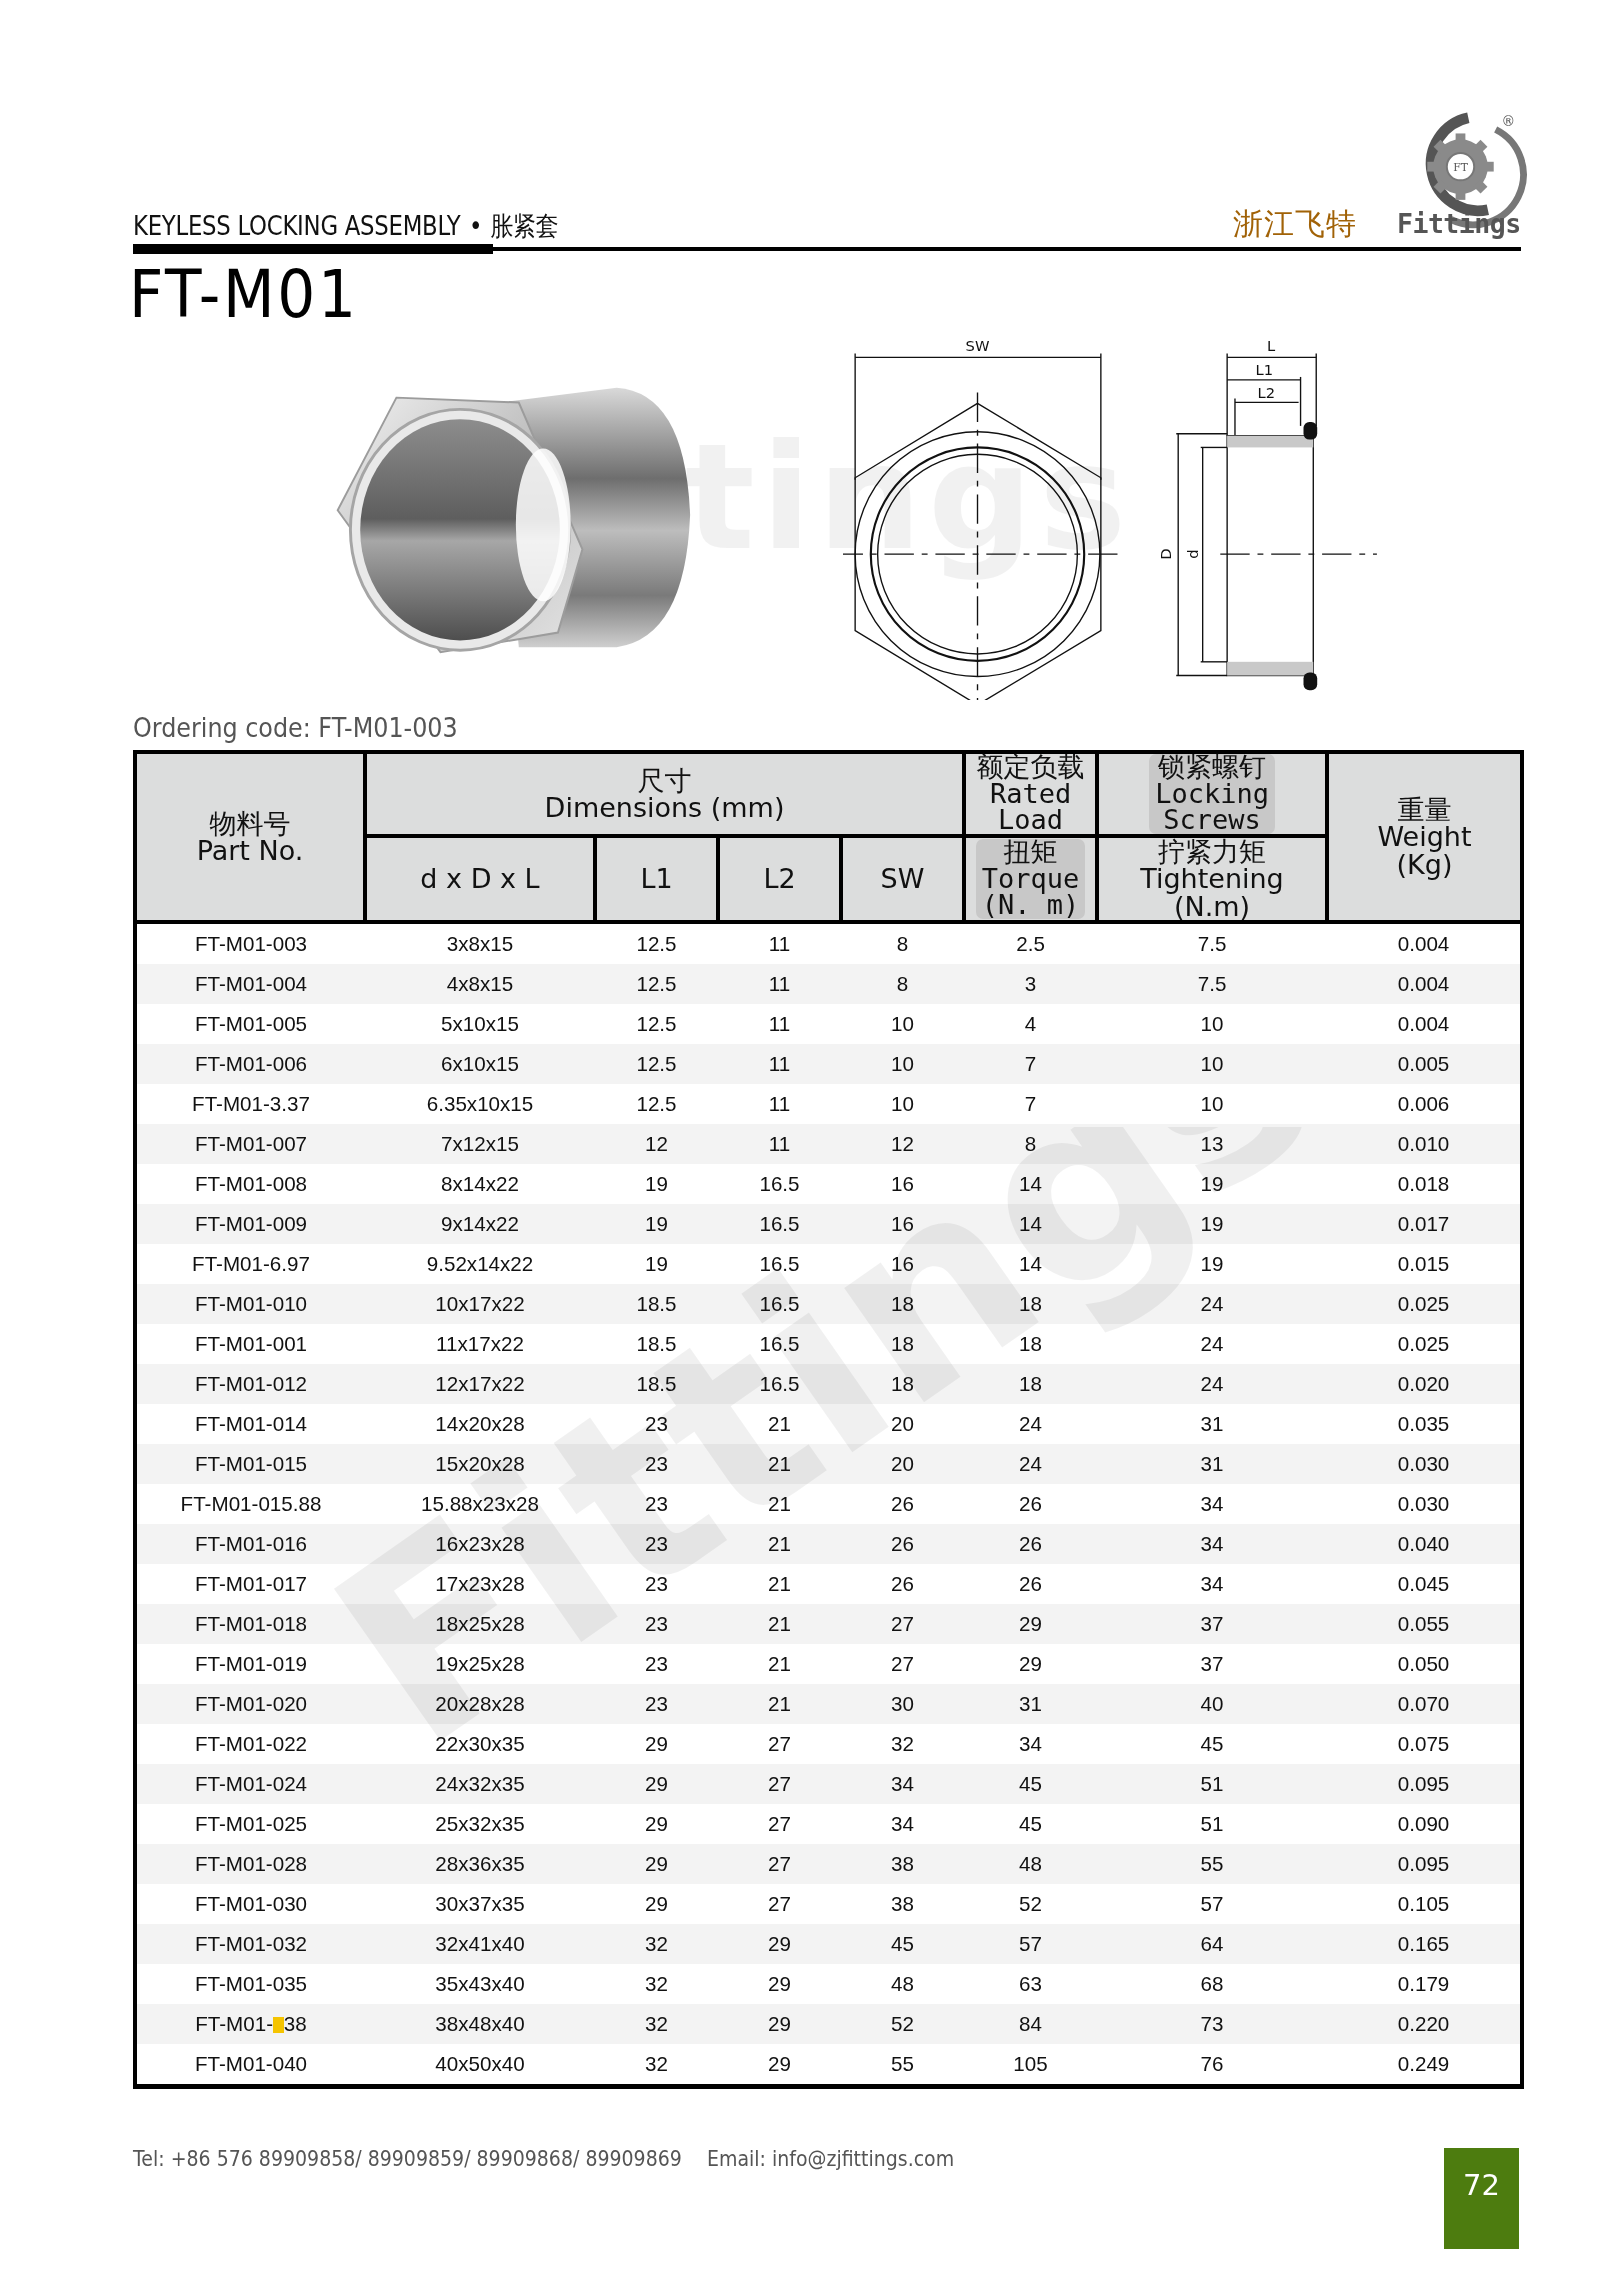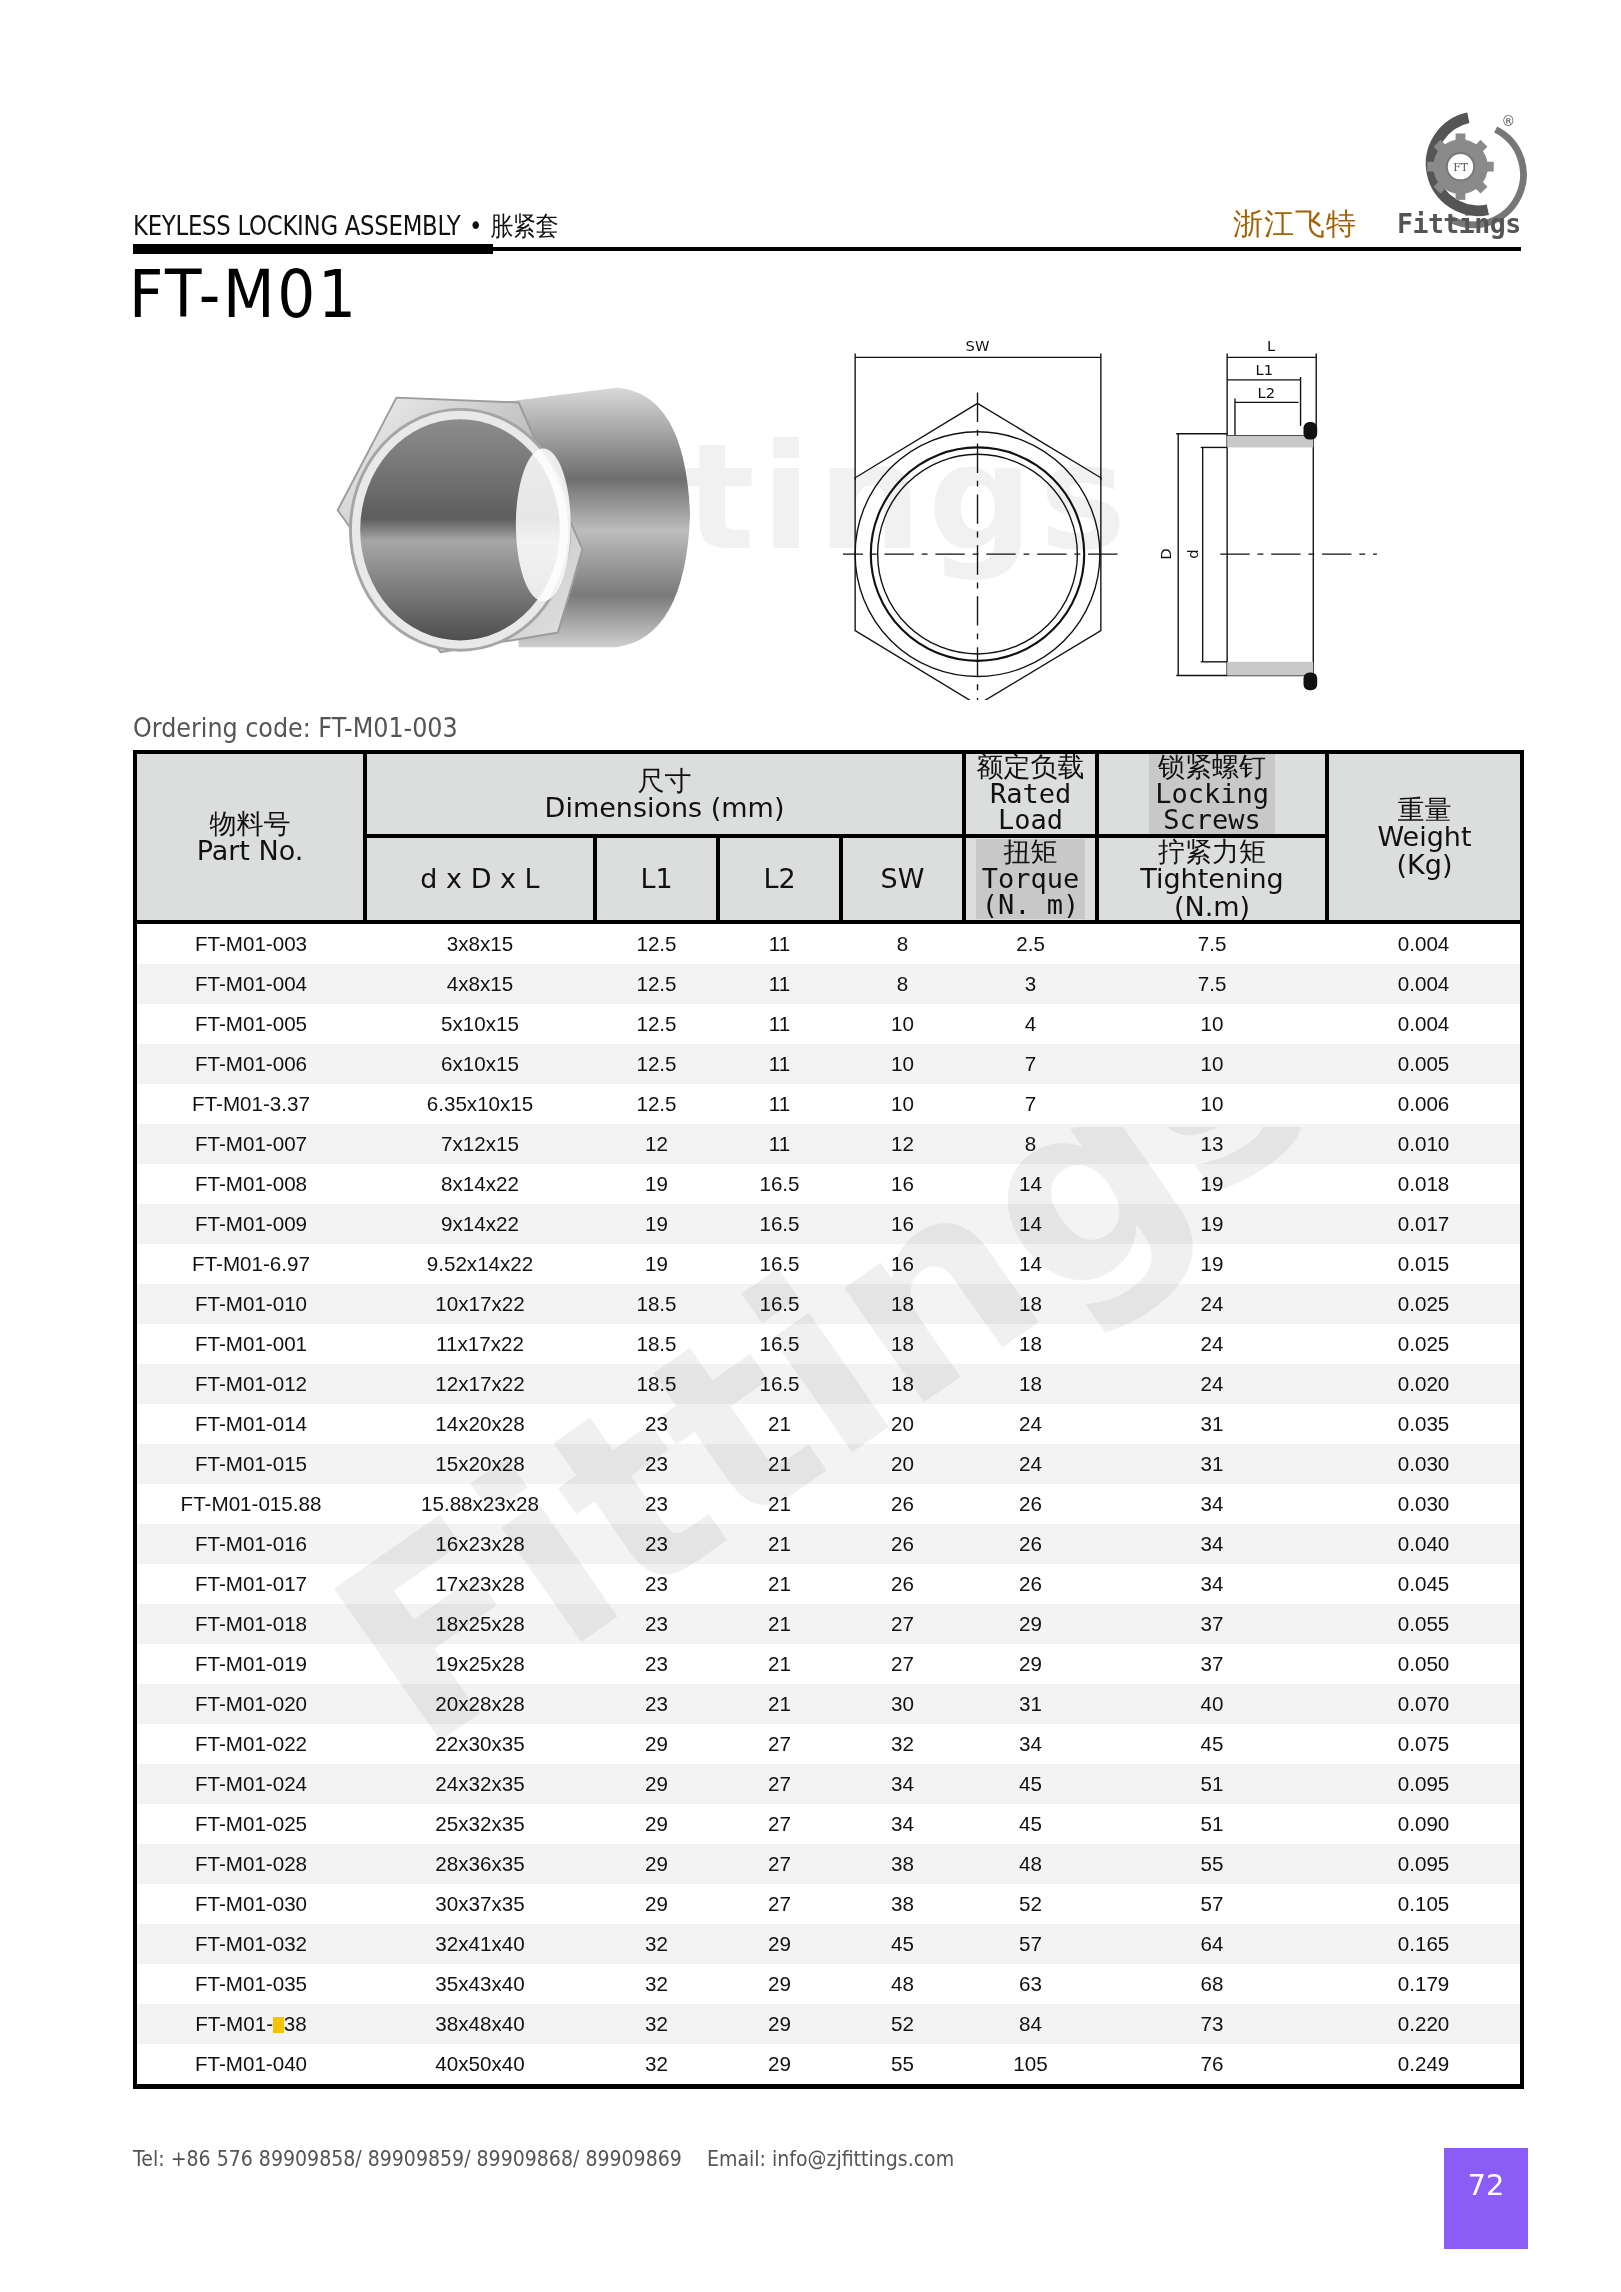--- a/index.html
+++ b/index.html
@@ -28,38 +28,38 @@
 
   .order { position: absolute; left: 133px; top: 712px; font-size: 26.5px; color: #555;
            font-family: "DejaVu Sans", sans-serif; transform: scaleX(0.9); transform-origin: left; }
 
   
   .tbl-wrap { position: absolute; left: 133px; top: 750px; width: 1388px; }
   table { border-collapse: collapse; width: 1388px; table-layout: fixed; }
   th { background: #dcdddd; border: 4.9px solid #000; font-weight: normal; color: #111;
        font-family: "DejaVu Sans", sans-serif; font-size: 27px; line-height: 27.4px; padding: 0; }
   th.mono { font-family: "DejaVu Sans Mono", monospace; font-size: 27px; line-height: 26.5px; }
-  th .shade { background: #c8c8c8; display: inline-block; padding: 0 5.9px; }
+  th .shade { background: #c8c8c8; display: inline-block; padding: 0 5.9px; border-radius: 7px; }
   .h1 { height: 84px; }
   .h2 { height: 84px; }
   td { font-size: 20.6px; text-align: center; height: 40px; padding: 0; color: #111;
        font-family: "Liberation Sans", sans-serif; }
   tbody tr:nth-child(even) td { background: #f3f3f3; }
   tbody tr:nth-child(odd) td { background: #ffffff; }
   tbody td:first-child { border-left: 4.9px solid #000; }
   tbody td:last-child { border-right: 4.9px solid #000; }
   tbody tr:last-child td { border-bottom: 5.9px solid #000; }
   .mark { display: inline-block; width: 10.8px; height: 16.7px; background: #f5c400; vertical-align: -2px; }
   .wm-table { position: absolute; left: 333px; top: 1127px; width: 1078px; height: 686px; pointer-events: none; }
 
   
   .footer { position: absolute; left: 133px; top: 2147px; font-size: 20.6px; color: #555;
             font-family: "DejaVu Sans", sans-serif; white-space: nowrap; transform: scaleX(0.92); transform-origin: left; }
   .footer .gap { display: inline-block; width: 27.4px; }
-  .pagenum { position: absolute; left: 1444px; top: 2148px; width: 84px; height: 101px; background: #8b5cf6;
+  .pagenum { position: absolute; left: 1444px; top: 2148px; width: 75px; height: 101px; background: #4d7c0f;
              color: #fff; font-size: 29px; text-align: center; padding-top: 19.6px; box-sizing: border-box;
              font-family: "DejaVu Sans", sans-serif; }
 </style>
 </head>
 <body>
 
 <div class="hdr-title">
   <span>KEYLESS LOCKING ASSEMBLY</span><span class="dot">•</span><span>胀紧套</span>
 </div>
 <div class="rule-thin"></div>

